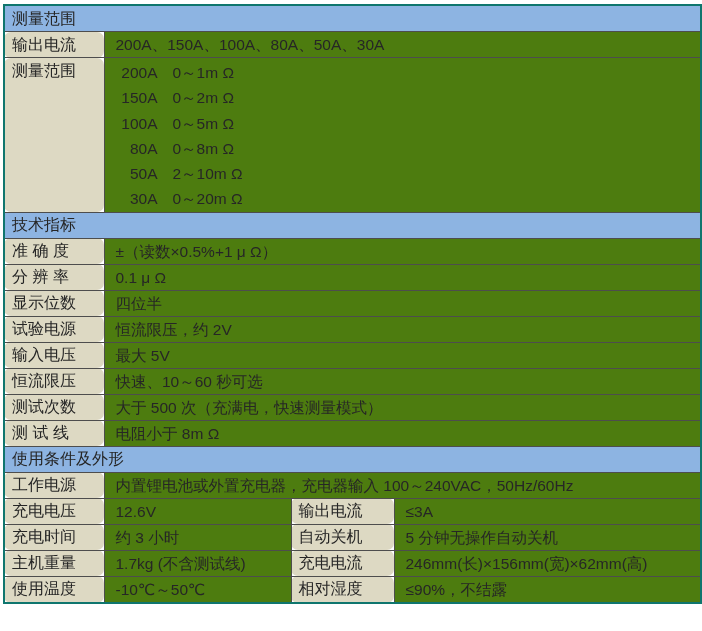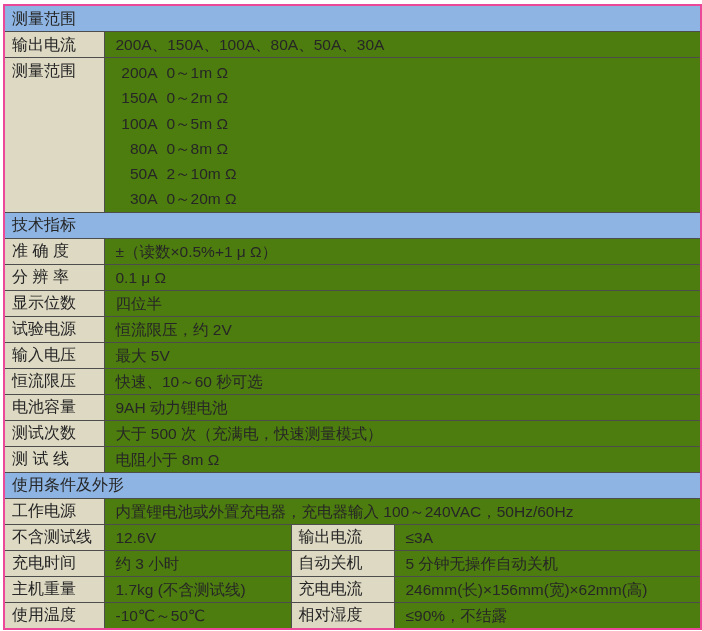--- a/index.html
+++ b/index.html
@@ -4,21 +4,21 @@
 <style>
   html,body{margin:0;padding:0;}
   body{
     width:702px;height:631px;background:#fff;
     font-family:"Liberation Sans","DejaVu Sans",sans-serif;
     color:#262626;
   }
   .wrap{padding:4px 0 0 3px;}
   table.spec{
     border-collapse:collapse;table-layout:fixed;width:697px;
-    border:2px solid #ec4899;
+    border:2px solid #0f766e;
   }
   td{
     border:1px solid #4d4d4d;
     height:25px;
     font-size:15.5px;
     line-height:1.25;
     padding:0 2px 0 11px;
     overflow:hidden;
     white-space:nowrap;
     vertical-align:middle;
@@ -26,25 +26,26 @@
   }
   td.hdr{
     background:#8db4e2;
     font-size:16px;
     padding-left:7px;
   }
   td.lbl{
     background:#ddd9c3;
     font-size:16px;
     padding-left:7px;
+    border-radius:7px;
   }
   td.lbl.top{vertical-align:top;padding-top:3px;}
   td.big{vertical-align:top;padding-top:2px;}
   .rline{height:25.3px;line-height:25.3px;white-space:nowrap;}
-  .cur{display:inline-block;width:42px;text-align:right;margin-right:9px;}
+  .cur{display:inline-block;width:42px;text-align:right;margin-right:15px;}
 </style>
 </head>
 <body>
 
 <div class="wrap">
   <table class="spec">
     <colgroup>
       <col style="width:100px">
         <col style="width:187px">
         <col style="width:103px">
@@ -92,41 +93,37 @@
       </tr>
       <tr>
         <td class="lbl">输入电压</td>
         <td colspan="3">最大 5V</td>
       </tr>
       <tr>
         <td class="lbl">恒流限压</td>
         <td colspan="3">快速、10～60 秒可选</td>
       </tr>
       <tr>
-        <td class="lbl">电池容量</td>
-        <td colspan="3">9AH 动力锂电池</td>
-      </tr>
-      <tr>
         <td class="lbl">测试次数</td>
         <td colspan="3">大于 500 次（充满电，快速测量模式）</td>
       </tr>
       <tr>
         <td class="lbl">测 试 线</td>
         <td colspan="3">电阻小于 8m Ω</td>
       </tr>
 
       <tr>
         <td class="hdr" colspan="4">使用条件及外形</td>
       </tr>
       <tr>
         <td class="lbl">工作电源</td>
         <td colspan="3">内置锂电池或外置充电器，充电器输入 100～240VAC，50Hz/60Hz</td>
       </tr>
       <tr>
-        <td class="lbl">不含测试线</td>
+        <td class="lbl">充电电压</td>
         <td>12.6V</td>
         <td class="lbl">输出电流</td>
         <td>≤3A</td>
       </tr>
       <tr>
         <td class="lbl">充电时间</td>
         <td>约 3 小时</td>
         <td class="lbl">自动关机</td>
         <td>5 分钟无操作自动关机</td>
       </tr>

